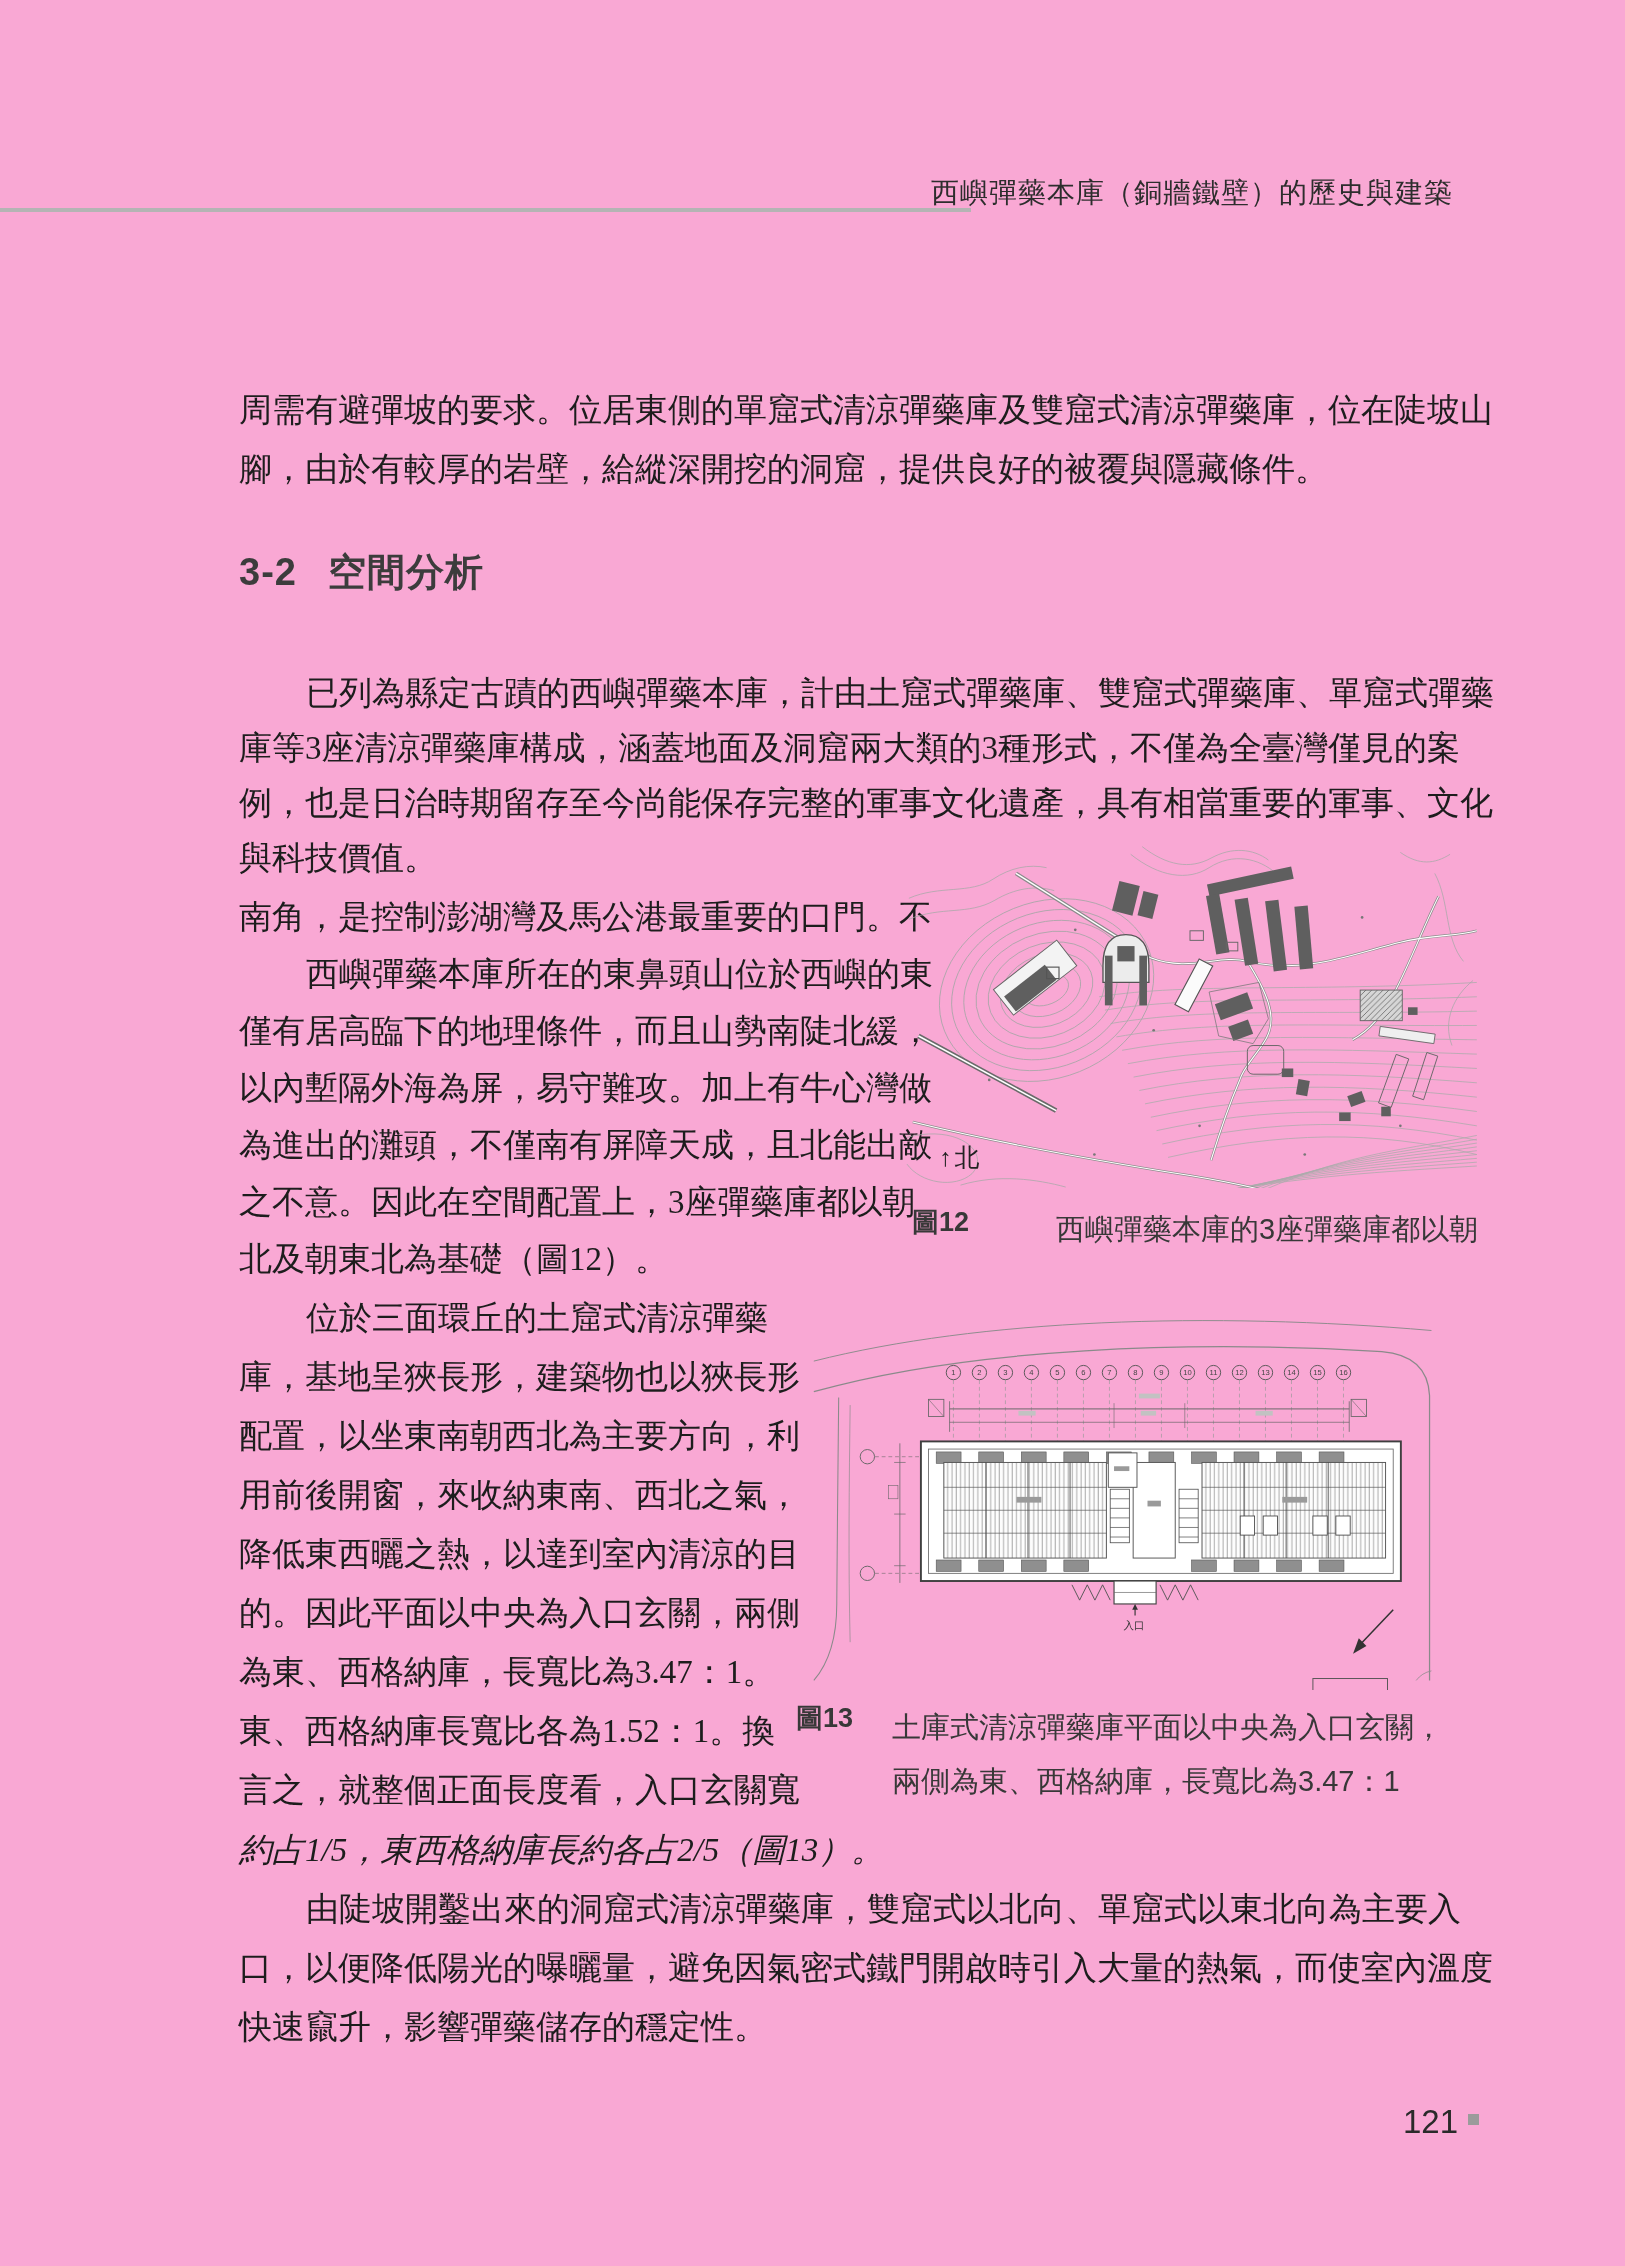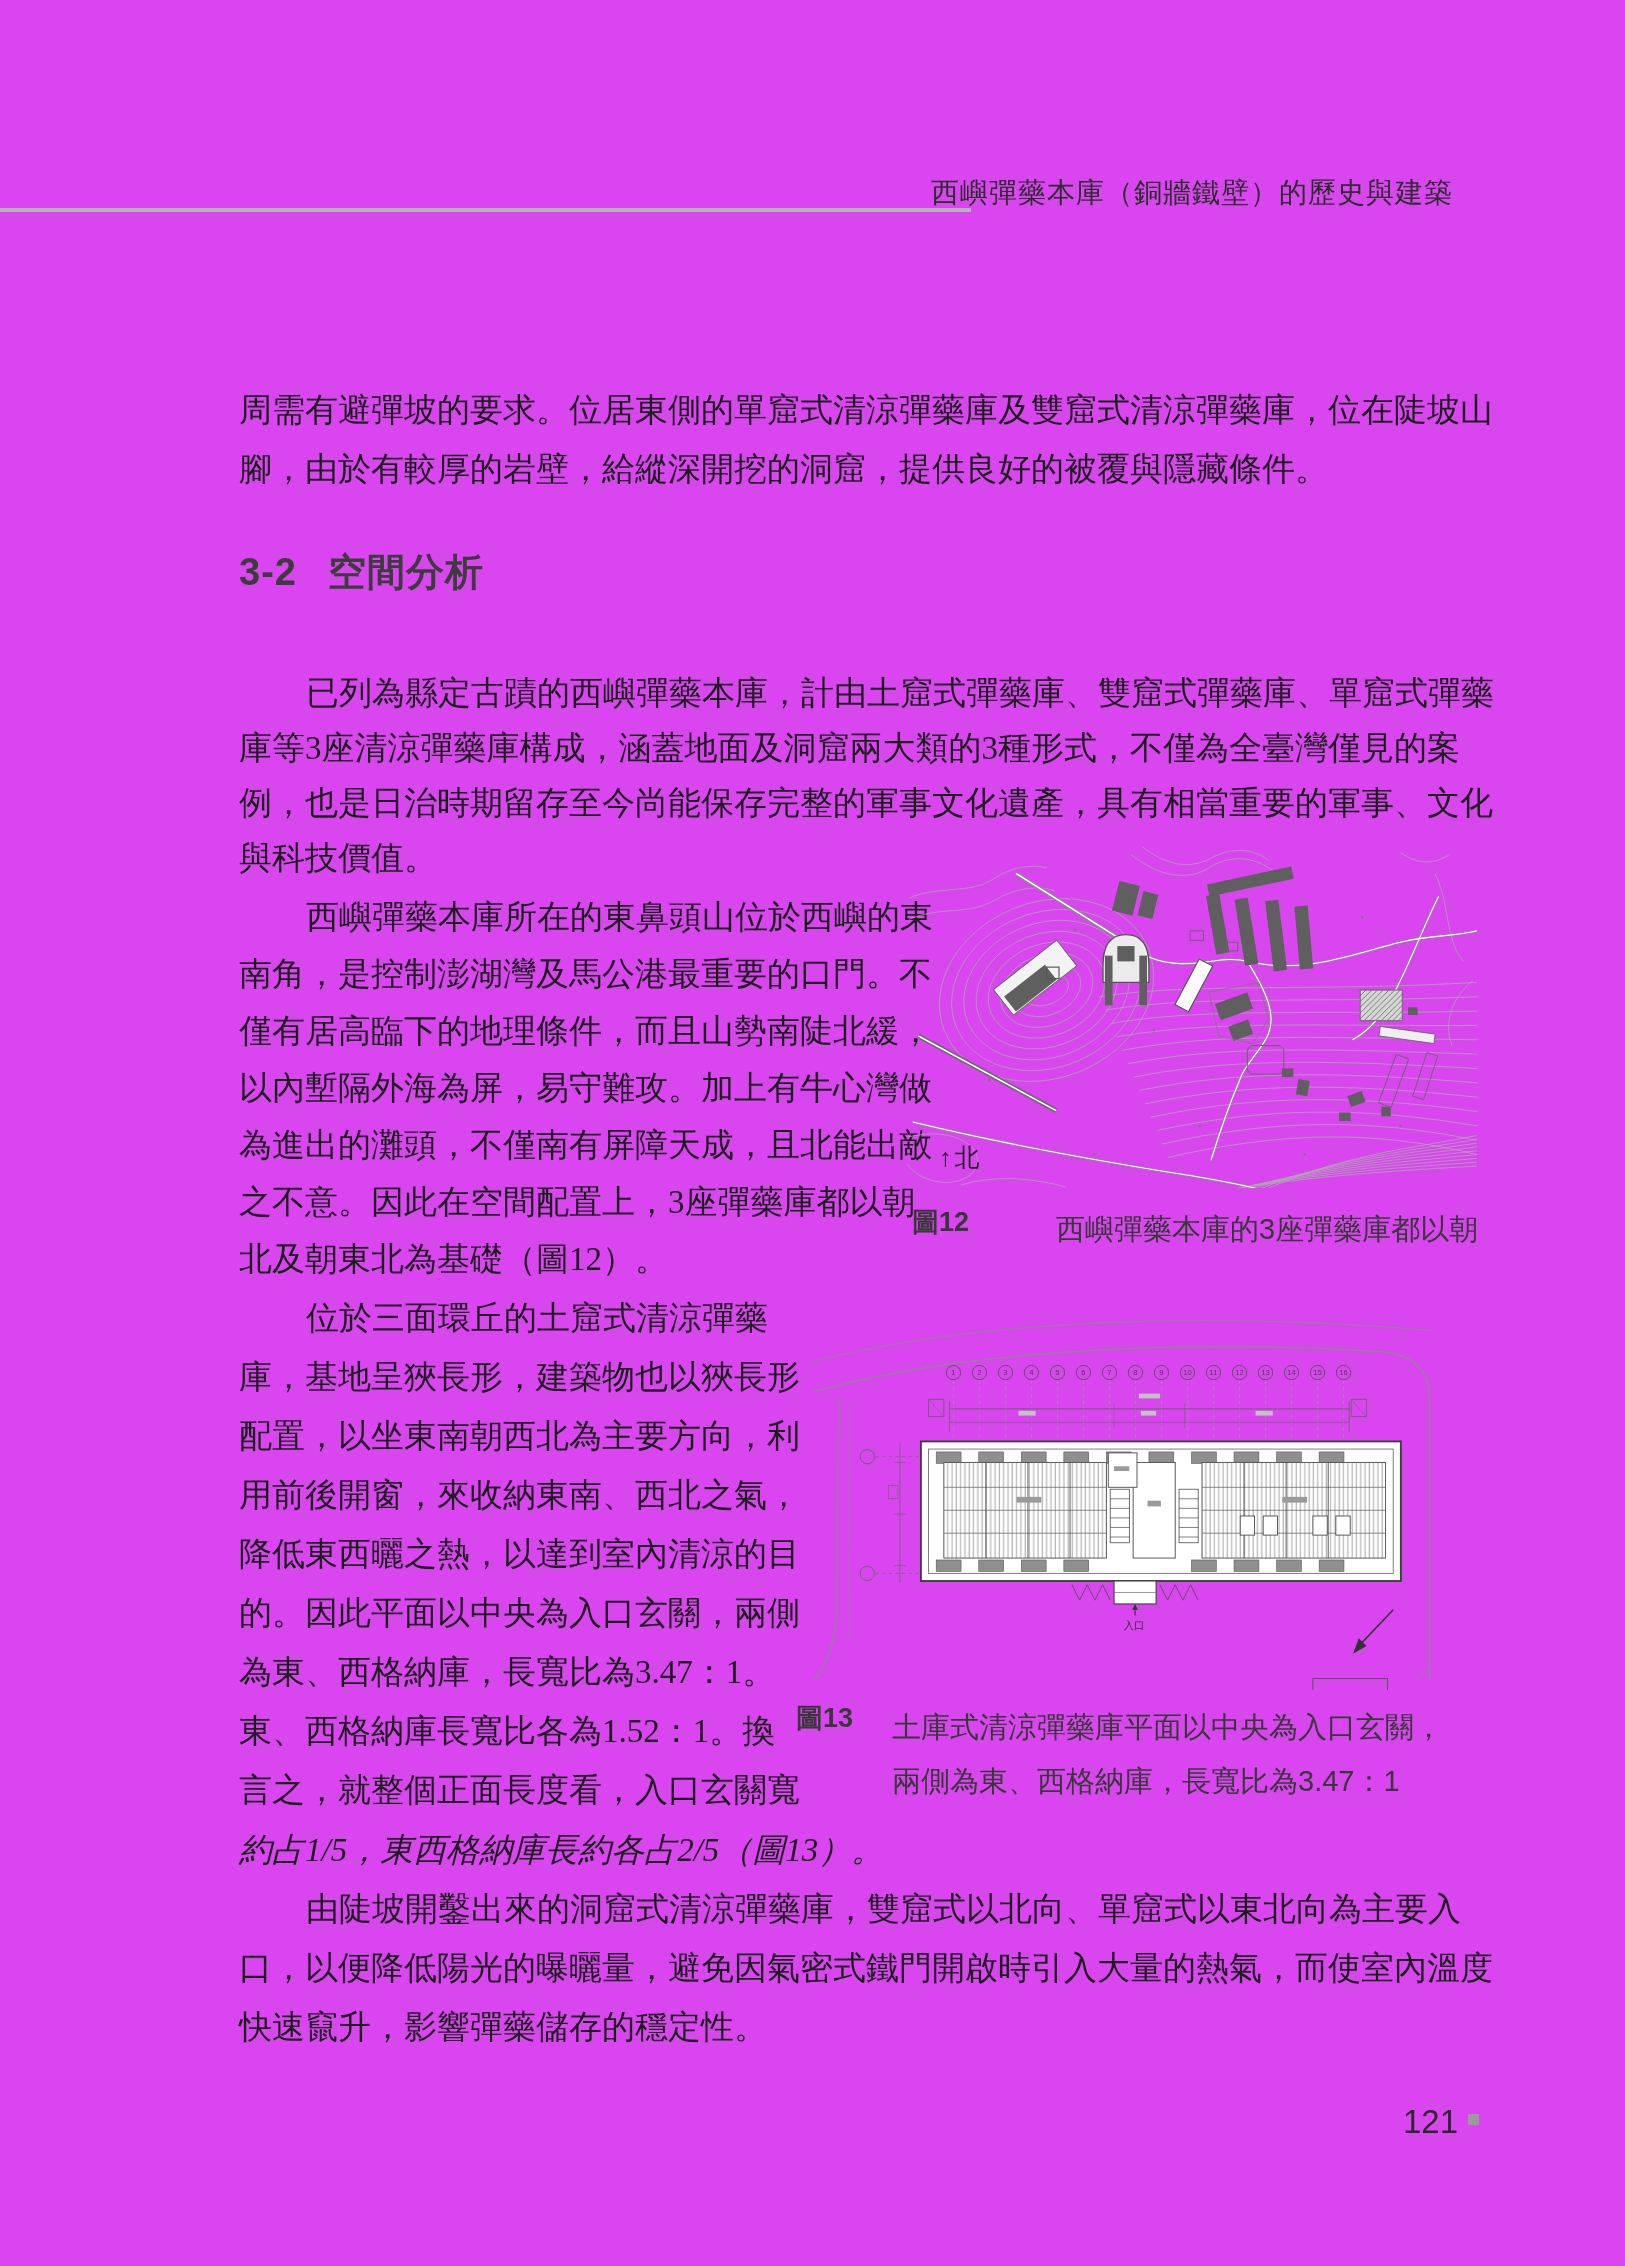--- a/index.html
+++ b/index.html
@@ -1,17 +1,17 @@
 <!DOCTYPE html>
 <html><head>
 <meta charset="utf-8">
 <style>
   html,body{margin:0;padding:0;background:#e8e8e8;}
   .page{
-    position:relative;width:1625px;height:2266px;background:#d946ef;overflow:hidden;
+    position:relative;width:1625px;height:2266px;background:#f9a8d4;overflow:hidden;
     font-family:"Liberation Serif","DejaVu Serif",serif;color:#1d1d1d;
     margin:0 auto;
   }
   
   .header-title{
     position:absolute;top:176px;left:860px;width:593px;text-align:right;
     font-family:"Liberation Sans","DejaVu Sans",sans-serif;
     font-size:28px;line-height:34px;color:#2d2d2d;letter-spacing:1px;
   }
   .header-rule{position:absolute;top:208px;left:0;width:971px;height:3.8px;background:#b4b4b4;}
@@ -81,22 +81,22 @@
   </div>
 
   <div class="para lh58" id="p2">
     <div class="line indent">已列為縣定古蹟的西嶼彈藥本庫，計由土窟式彈藥庫、雙窟式彈藥庫、單窟式彈藥</div>
     <div class="line">庫等3座清涼彈藥庫構成，涵蓋地面及洞窟兩大類的3種形式，不僅為全臺灣僅見的案</div>
     <div class="line">例，也是日治時期留存至今尚能保存完整的軍事文化遺產，具有相當重要的軍事、文化</div>
     <div class="line">與科技價值。</div>
   </div>
 
   <div class="para lh60" id="p3">
+    <div class="line">南角，是控制澎湖灣及馬公港最重要的口門。不</div>
     <div class="line indent">西嶼彈藥本庫所在的東鼻頭山位於西嶼的東</div>
-    <div class="line">南角，是控制澎湖灣及馬公港最重要的口門。不</div>
     <div class="line">僅有居高臨下的地理條件，而且山勢南陡北緩，</div>
     <div class="line">以內塹隔外海為屏，易守難攻。加上有牛心灣做</div>
     <div class="line">為進出的灘頭，不僅南有屏障天成，且北能出敵</div>
     <div class="line">之不意。因此在空間配置上，3座彈藥庫都以朝</div>
     <div class="line">北及朝東北為基礎（圖12）。</div>
   </div>
 
   <svg id="fig12-svg" class="fig-svg" viewBox="0 0 600 365">
     <defs>
       <pattern id="dh" width="6" height="6" patternUnits="userSpaceOnUse">

